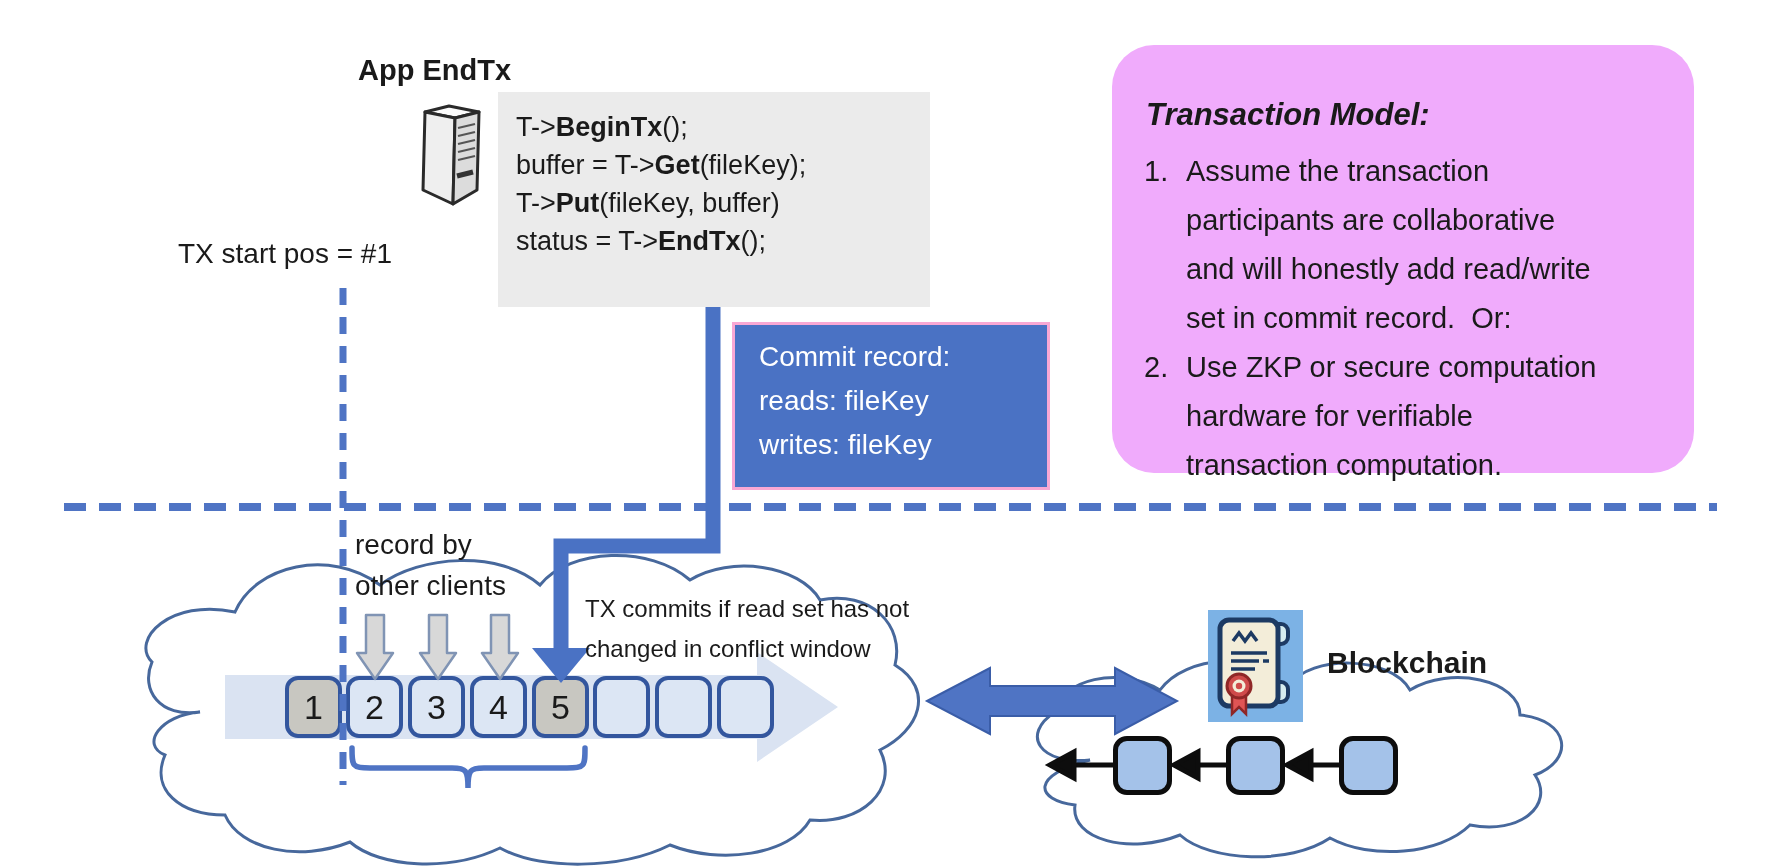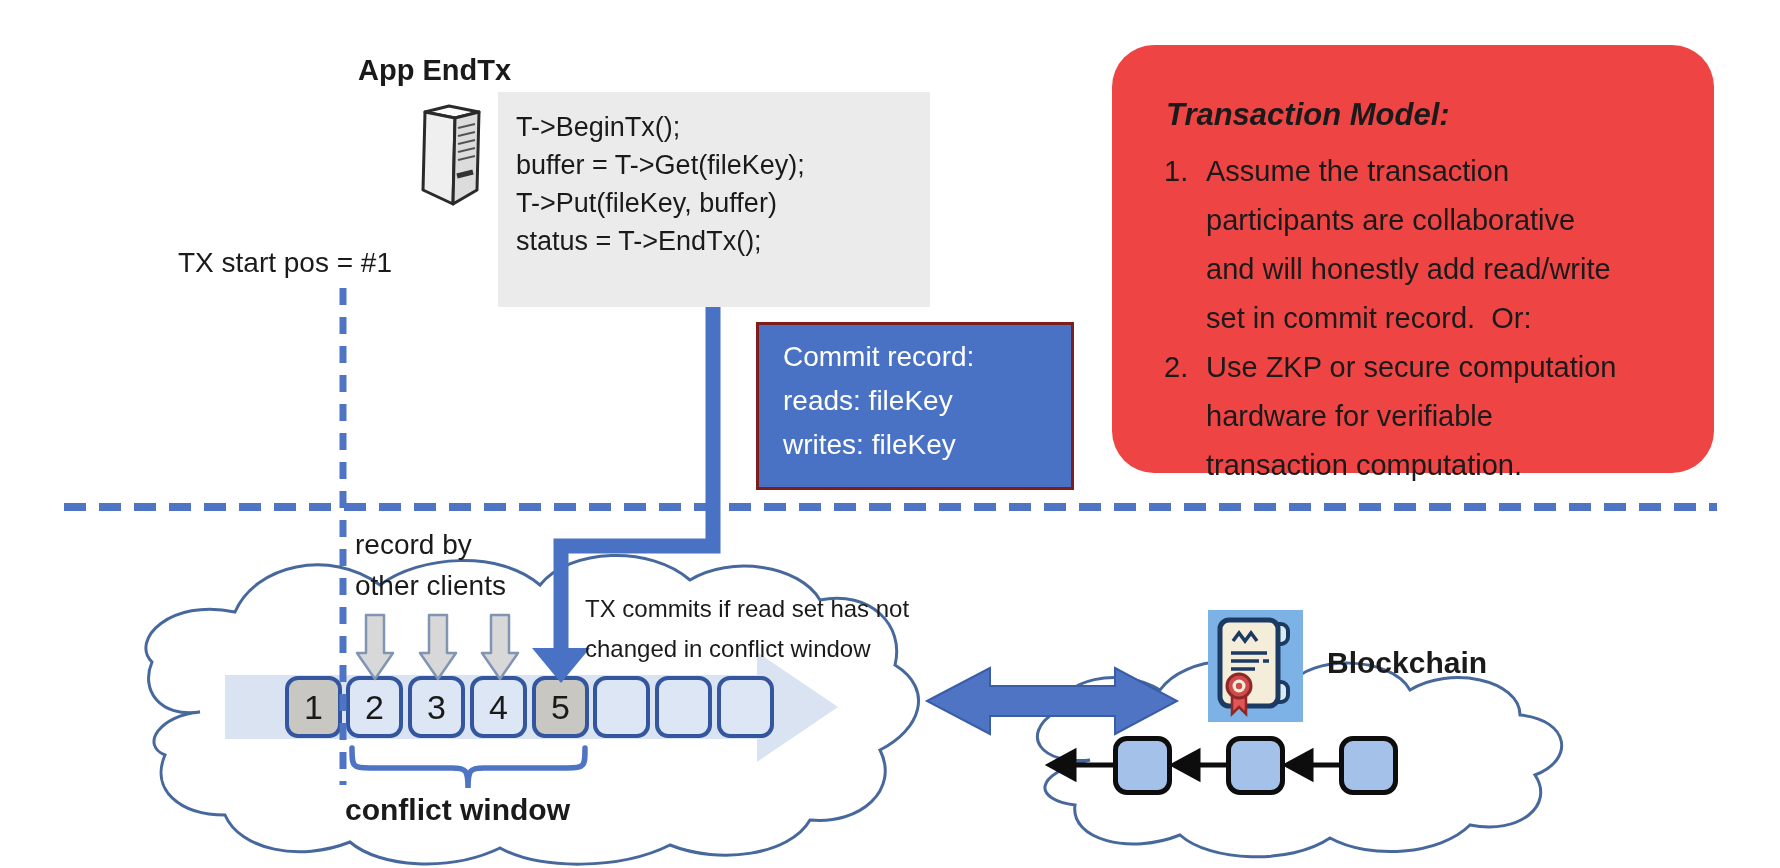--- a/index.html
+++ b/index.html
@@ -9,31 +9,30 @@
   }
   .abs{position:absolute;}
   svg.layer{position:absolute;left:0;top:0;width:1780px;height:868px;}
 
   
   .app-server-title{left:358px;top:54px;font-size:29px;font-weight:bold;}
   .code-box{
     left:498px;top:92px;width:398px;height:183px;background:#ebebeb;
     padding:16px 16px 16px 18px;font-size:27px;line-height:38px;white-space:nowrap;
   }
-  .code-box b{font-weight:normal;}
-  .tx-start-label{left:178px;top:247px;font-size:28px;}
+  .code-box b{font-weight:bold;}
+  .tx-start-label{left:178px;top:238px;font-size:28px;}
   .commit-box{
     left:732px;top:322px;width:288px;height:152px;background:#4a72c4;
-    border:3px solid #7f1d1d;color:#ffffff;font-size:28px;line-height:44px;
+    border:3px solid #f9a8d4;color:#ffffff;font-size:28px;line-height:44px;
     padding:10px 0 0 24px;
-    margin-left:24px;
   }
   .model-box{
-    left:1112px;top:45px;width:520px;height:376px;background:#ef4444;
-    border-radius:42px;padding:52px 30px 0 52px;
+    left:1112px;top:45px;width:520px;height:376px;background:#f0abfc;
+    border-radius:42px;padding:52px 30px 0 32px;
   }
   .model-title{font-size:31px;font-weight:bold;font-style:italic;margin:0 0 14px 2px;}
   .model-item{display:flex;font-size:29px;line-height:49px;}
   .model-item .num{width:42px;flex:0 0 42px;}
   .model-item .txt{white-space:pre-wrap;}
 
   
   .updates-label{left:355px;top:524px;font-size:28px;line-height:41px;}
   .tx-commits-label{left:585px;top:589px;font-size:24px;line-height:40px;}
   .conflict-window-label{left:345px;top:793px;font-size:30px;font-weight:bold;}
@@ -198,21 +197,20 @@
   <div class="abs updates-label">
     <div>record by</div>
     <div>other clients</div>
   </div>
 
   <div class="abs tx-commits-label">
     <div>TX commits if read set has not</div>
     <div>changed in conflict window</div>
   </div>
 
-  <div class="abs conflict-window-label">conflict window</div>
 
   <div class="abs cert-icon">
     <svg viewBox="0 0 95 112" width="95" height="112">
       <rect x="60" y="14" width="20" height="20" rx="7" fill="#d7ecef" stroke="#1d3a63" stroke-width="4"></rect>
       <rect x="60" y="72" width="20" height="20" rx="7" fill="#d7ecef" stroke="#1d3a63" stroke-width="4"></rect>
       <rect x="12" y="10" width="58" height="86" rx="9" fill="#f3edd9" stroke="#1d3a63" stroke-width="5"></rect>
       <polyline points="25,31 31,23 37,31 43,23 49,31" fill="none" stroke="#1d3a63" stroke-width="3.5"></polyline>
       <line x1="23" y1="43" x2="59" y2="43" stroke="#1d3a63" stroke-width="3.5"></line>
       <line x1="23" y1="51" x2="51" y2="51" stroke="#1d3a63" stroke-width="3.5"></line>
       <line x1="55" y1="51" x2="61" y2="51" stroke="#1d3a63" stroke-width="3.5"></line>

